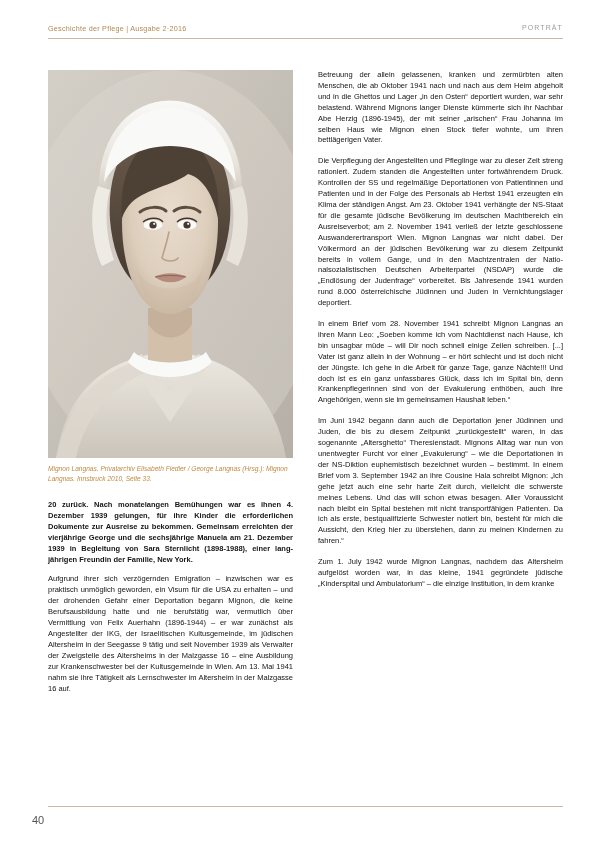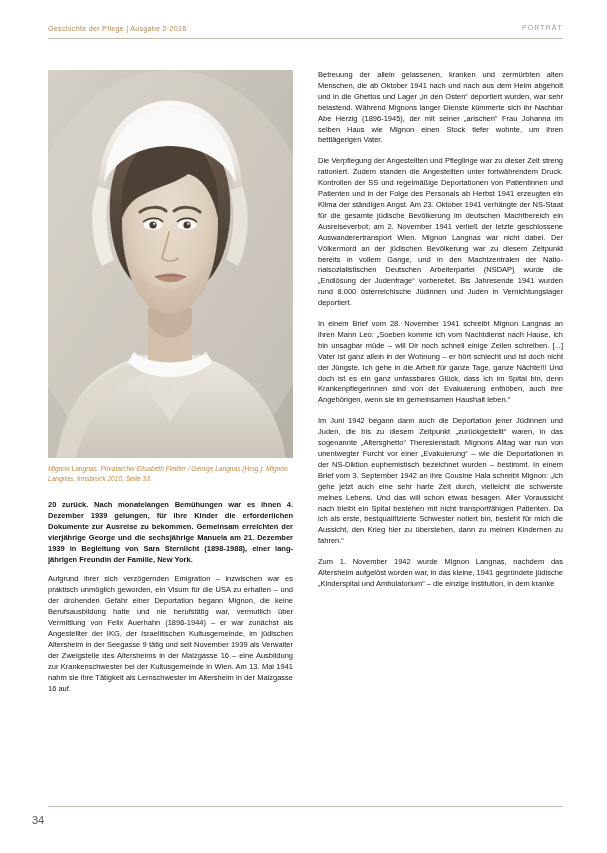--- a/index.html
+++ b/index.html
@@ -236,21 +236,21 @@
 
     <p class="body">20 zurück. Nach monatelangen Bemühungen war es ihnen 4. Dezember 1939 gelungen, für ihre Kinder die erforderlichen Dokumente zur Ausreise zu bekommen. Gemeinsam erreichten der vierjährige George und die sechsjährige Manuela am 21. Dezember 1939 in Begleitung von Sara Sternlicht (1898-1988), einer lang­jährigen Freundin der Familie, New York.</p>
     <p class="body">Aufgrund ihrer sich verzögernden Emigration – inzwi­schen war es praktisch unmöglich geworden, ein Visum für die USA zu erhalten – und der drohenden Gefahr einer Deportation begann Mignon, die keine Berufs­ausbildung hatte und nie berufstätig war, vermutlich über Vermittlung von Felix Auerhahn (1896-1944) – er war zunächst als Angestellter der IKG, der Israeliti­schen Kultusgemeinde, im jüdischen Altersheim in der Seegasse 9 tätig und seit November 1939 als Verwal­ter der Zweigstelle des Altersheims in der Malzgasse 16 – eine Ausbildung zur Krankenschwester bei der Kultusgemeinde in Wien. Am 13. Mai 1941 nahm sie ihre Tätigkeit als Lernschwester im Altersheim in der Malzgasse 16 auf.</p>
   </div>
 
   <div class="col col-right">
     <p class="body">Betreuung der allein gelassenen, kranken und zermürb­ten alten Menschen, die ab Oktober 1941 nach und nach aus dem Heim abgeholt und in die Ghettos und Lager „in den Osten“ deportiert wurden, war sehr belas­tend. Während Mignons langer Dienste kümmerte sich ihr Nachbar Abe Herzig (1896-1945), der mit seiner „arischen“ Frau Johanna im selben Haus wie Mignon ei­nen Stock tiefer wohnte, um ihren bettlägerigen Vater.</p>
     <p class="body">Die Verpflegung der Angestellten und Pfleglinge war zu dieser Zeit streng rationiert. Zudem standen die An­gestellten unter fortwährendem Druck. Kontrollen der SS und regelmäßige Deportationen von Patientinnen und Patienten und in der Folge des Personals ab Herbst 1941 erzeugten ein Klima der ständigen Angst. Am 23. Oktober 1941 verhängte der NS-Staat für die gesamte jüdische Bevölkerung im deutschen Machtbereich ein Ausreiseverbot; am 2. November 1941 verließ der letz­te geschlossene Auswanderertransport Wien. Mignon Langnas war nicht dabei. Der Völkermord an der jüdi­schen Bevölkerung war zu diesem Zeitpunkt bereits in vollem Gange, und in den Machtzentralen der Natio­nalsozialistischen Deutschen Arbeiterpartei (NSDAP) wurde die „Endlösung der Judenfrage“ vorbereitet. Bis Jahresende 1941 wurden rund 8.000 österreichische Jüdinnen und Juden in Vernichtungslager deportiert.</p>
     <p class="body">In einem Brief vom 28. November 1941 schreibt Mig­non Langnas an ihren Mann Leo: „Soeben komme ich vom Nachtdienst nach Hause, ich bin unsagbar müde – will Dir noch schnell einige Zeilen schreiben. [...] Va­ter ist ganz allein in der Wohnung – er hört schlecht und ist doch nicht der Jüngste. Ich gehe in die Arbeit für ganze Tage, ganze Nächte!!! Und doch ist es ein ganz unfassbares Glück, dass ich im Spital bin, denn Krankenpflegerinnen sind von der Evakuierung enthö­ben, auch ihre Angehörigen, wenn sie im gemeinsamen Haushalt leben.“</p>
     <p class="body">Im Juni 1942 begann dann auch die Deportation je­ner Jüdinnen und Juden, die bis zu diesem Zeitpunkt „zurückgestellt“ waren, in das sogenannte „Alters­ghetto“ Theresienstadt. Mignons Alltag war nun von unentwegter Furcht vor einer „Evakuierung“ – wie die Deportationen in der NS-Diktion euphemistisch be­zeichnet wurden – bestimmt. In einem Brief vom 3. September 1942 an ihre Cousine Hala schreibt Mig­non: „Ich gehe jetzt auch eine sehr harte Zeit durch, vielleicht die schwerste meines Lebens. Und das will schon etwas besagen. Aller Voraussicht nach bleibt ein Spital bestehen mit nicht transportfähigen Patienten. Da ich als erste, bestqualifizierte Schwester notiert bin, besteht für mich die Aussicht, den Krieg hier zu überstehen, dann zu meinen Kindernen zu fahren.“</p>
-    <p class="body">Zum 1. November 1942 wurde Mignon Langnas, nach­dem das Altersheim aufgelöst worden war, in das klei­ne, 1941 gegründete jüdische „Kinderspital und Am­bulatorium“ – die einzige Institution, in dem kranke</p>
+    <p class="body">Zum 1. July 1942 wurde Mignon Langnas, nach­dem das Altersheim aufgelöst worden war, in das klei­ne, 1941 gegründete jüdische „Kinderspital und Am­bulatorium“ – die einzige Institution, in dem kranke</p>
   </div>
 
   <div class="footer">
     <div class="footer-rule"></div>
-    <div class="footer-pageno">34</div>
+    <div class="footer-pageno">40</div>
   </div>
 
 </div>
 
 </body></html>

